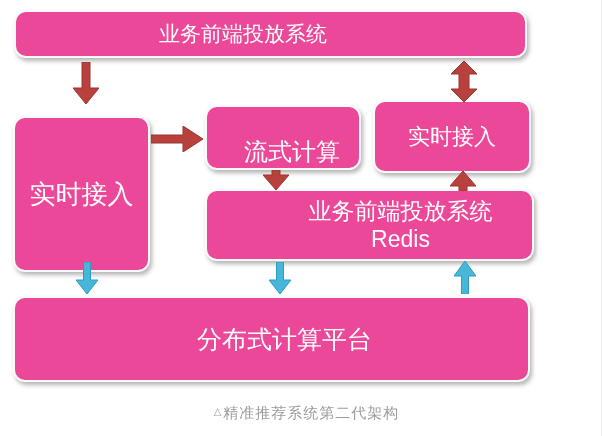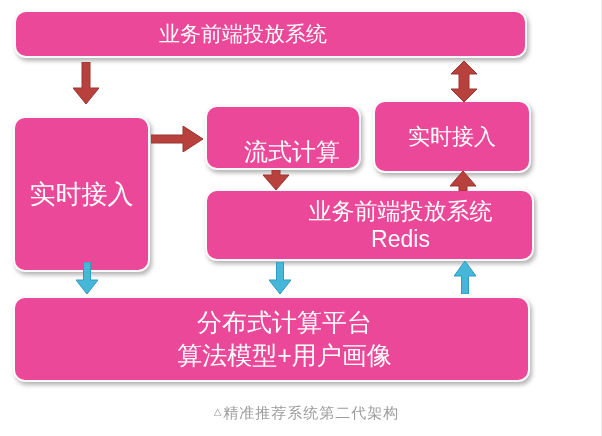--- a/index.html
+++ b/index.html
@@ -50,21 +50,20 @@
     <span>实时接入</span>
   </div>
 
   <div class="box b-cache">
     <span>业务前端投放系统</span>
     <span>Redis</span>
   </div>
 
   <div class="box b-platform">
     <span>分布式计算平台</span>
-    <span>算法模型+用户画像</span>
   </div>
 
   <svg class="arrow" style="left:73px;top:62px" width="26" height="42" viewBox="0 0 26 42">
     <polygon points="9,0 17,0 17,26 26,26 13,42 0,26 9,26" stroke="#9c3531" stroke-width="1" fill="#b9413d"></polygon>
   </svg>
 
   <svg class="arrow" style="left:451px;top:61px" width="26" height="41" viewBox="0 0 26 41">
     <polygon points="13,0 26,13 18,13 18,28 26,28 13,41 0,28 8,28 8,13 0,13" stroke="#9c3531" stroke-width="1" fill="#b9413d"></polygon>
   </svg>
 

